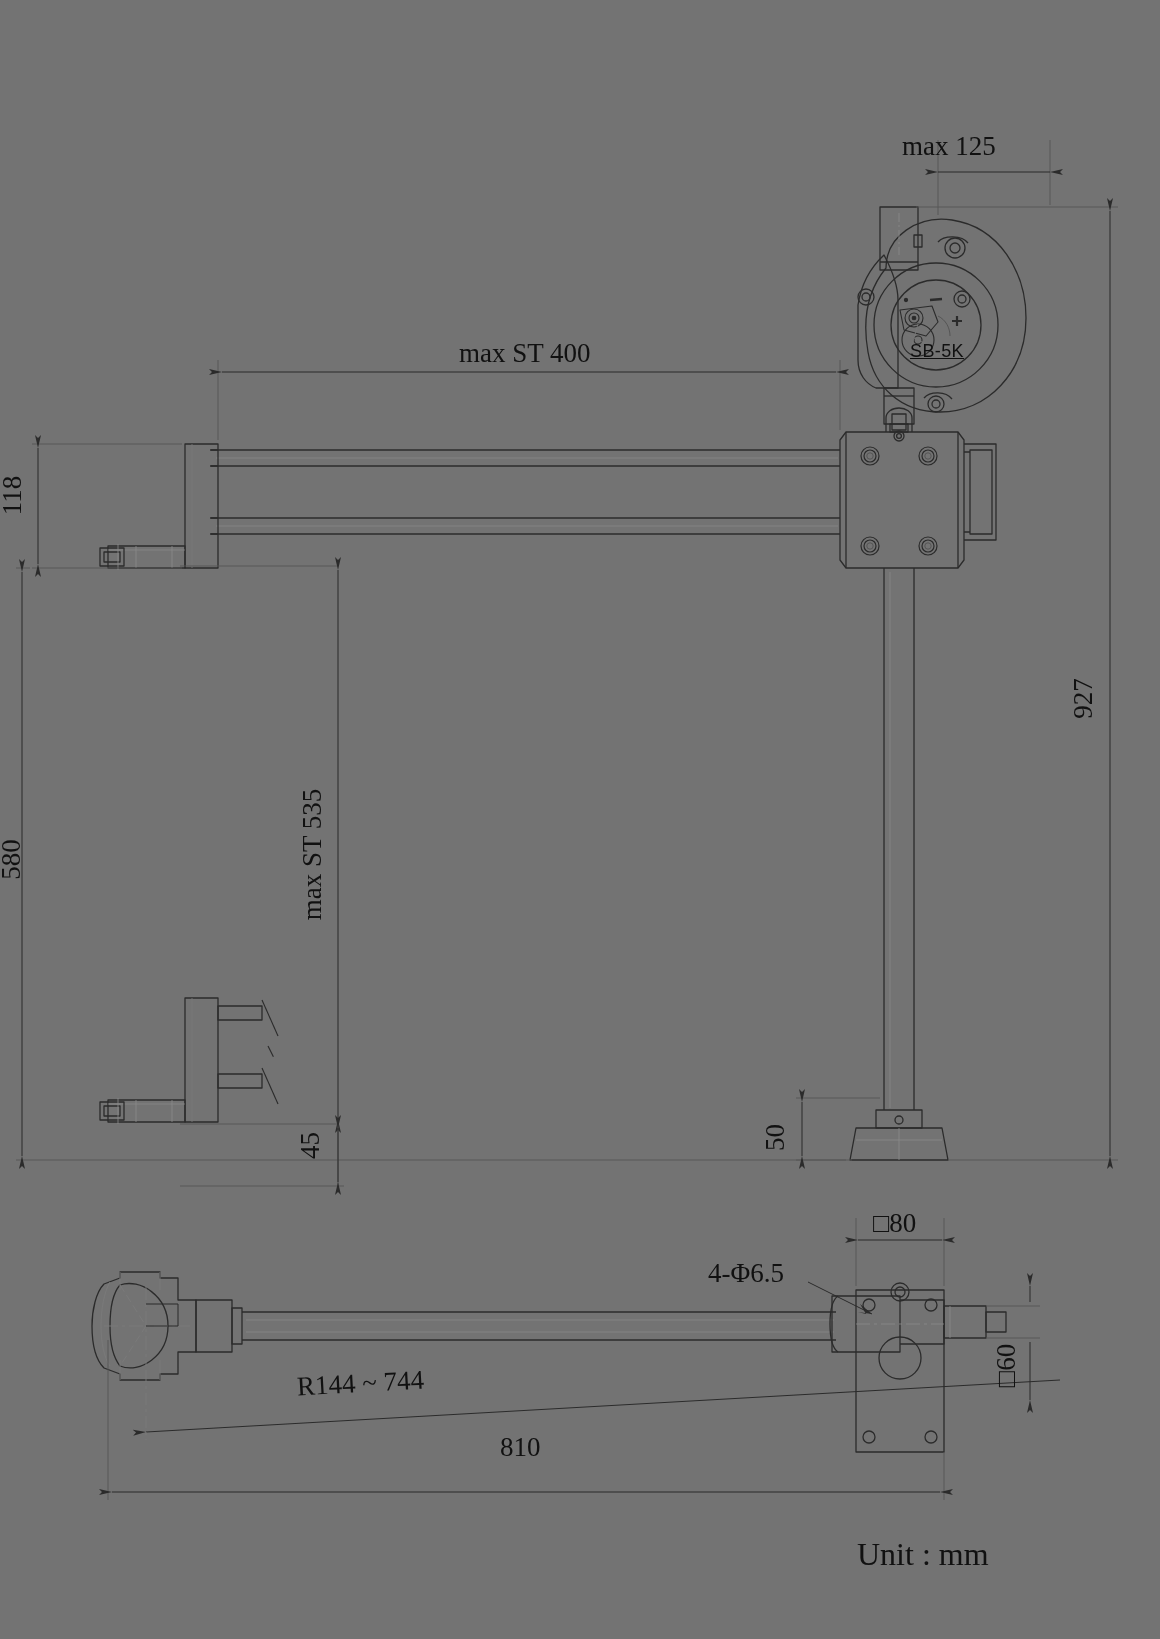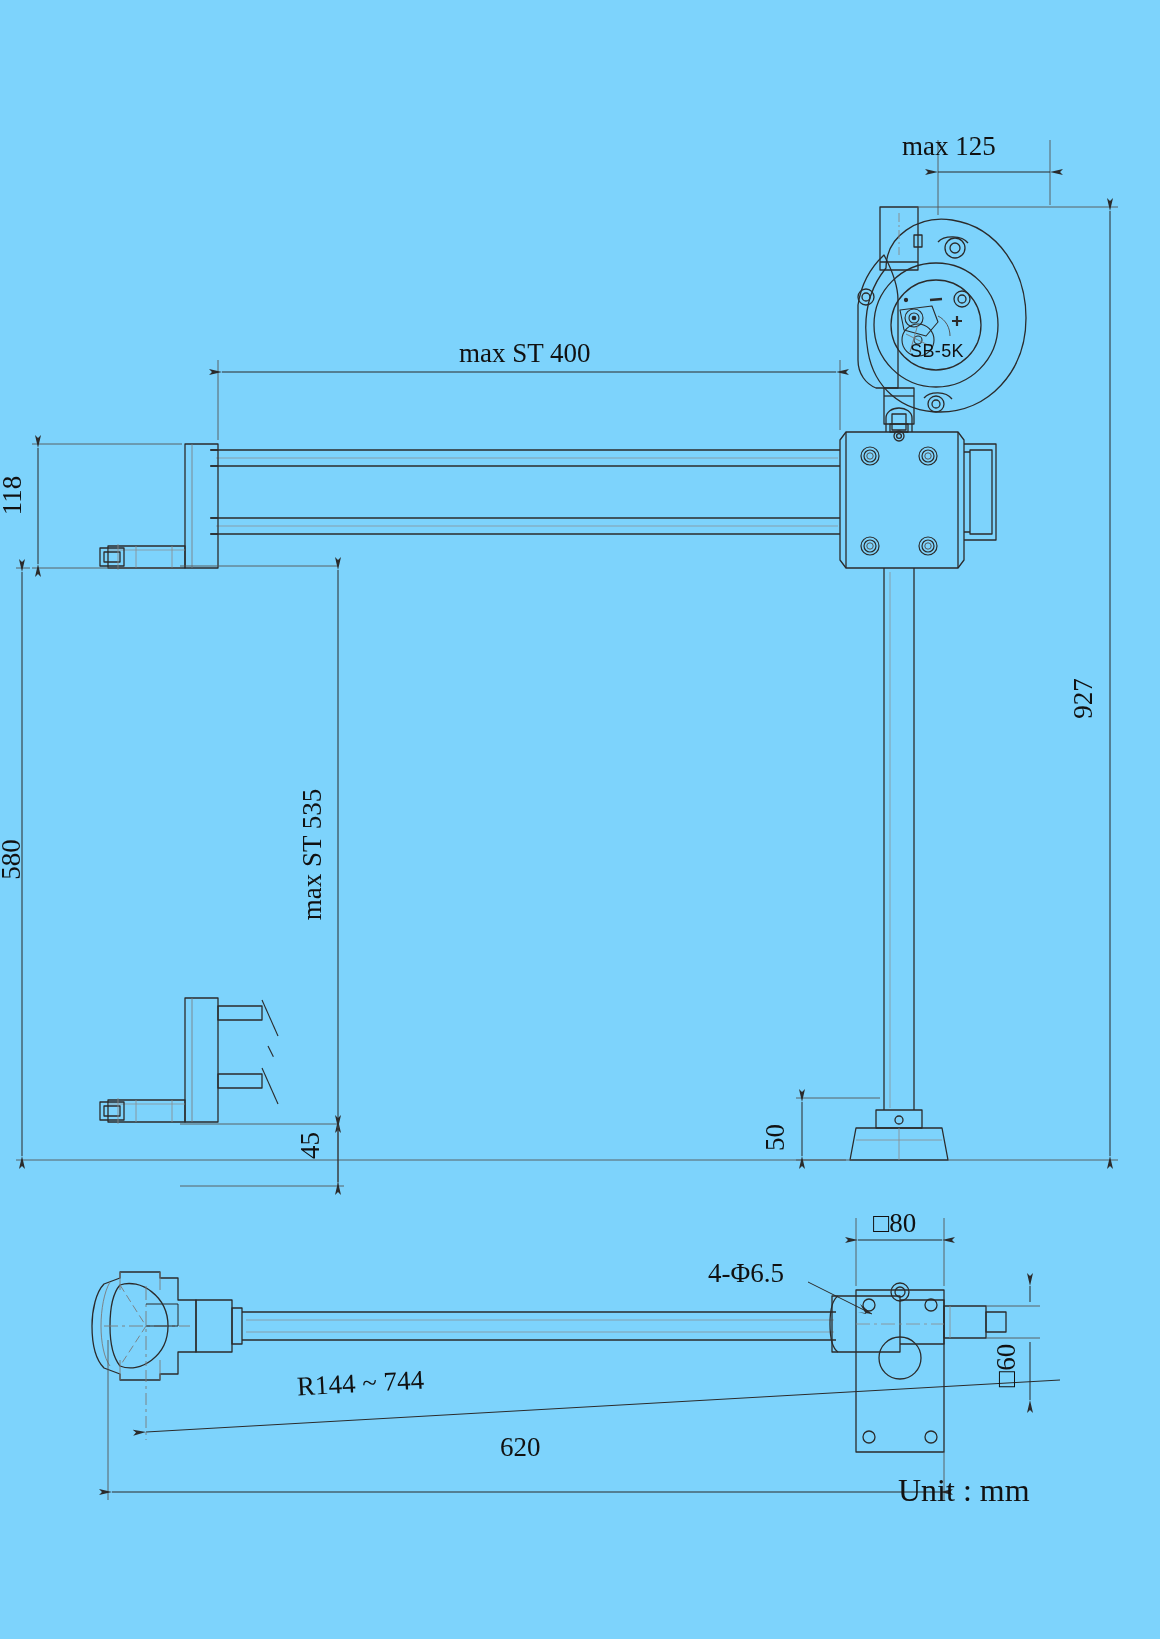--- a/index.html
+++ b/index.html
@@ -1,17 +1,17 @@
 <!DOCTYPE html>
 <html><head>
 <meta charset="utf-8">
 <style>
   html,body{margin:0;padding:0;background:#ffffff;}
   body{width:1160px;height:1639px;font-family:"Liberation Serif",serif;color:#1a1a1a;}
-  #sheet{position:relative;width:1160px;height:1639px;overflow:hidden;background:#7dd3fc;}
+  #sheet{position:relative;width:1160px;height:1639px;overflow:hidden;background:#737373;}
   #sheet svg{position:absolute;left:0;top:0;}
   .dimtext{position:absolute;font-family:"Liberation Serif",serif;color:#111;white-space:nowrap;}
   .rot{transform-origin:50% 50%;}
 </style>
 </head>
 <body>
 
 <div id="sheet">
 
   <svg width="1160" height="1639" viewBox="0 0 1160 1639">
@@ -303,19 +303,19 @@
   <div class="dimtext rot" style="left:762px;top:1122px;font-size:27px;transform:rotate(-90deg);">50</div>
 
   <div class="dimtext" style="left:873px;top:1208px;font-size:27px;">□80</div>
 
   <div class="dimtext" style="left:708px;top:1258px;font-size:27px;">4-Φ6.5</div>
 
   <div class="dimtext rot" style="left:985px;top:1350px;font-size:27px;transform:rotate(-90deg);">□60</div>
 
   <div class="dimtext rot" style="left:297px;top:1368px;font-size:27px;transform:rotate(-3.2deg);">R144 ~ 744</div>
 
-  <div class="dimtext" style="left:500px;top:1432px;font-size:27px;">620</div>
-
-  <div class="dimtext" style="left:910px;top:341px;font-size:18px;font-family:'Liberation Sans',sans-serif;letter-spacing:0.4px;">SB-5K</div>
-
-  <div class="dimtext" style="left:857px;top:1472px;font-size:32px;margin-left:41px;">Unit : mm</div>
+  <div class="dimtext" style="left:500px;top:1432px;font-size:27px;">810</div>
+
+  <div class="dimtext" style="left:910px;top:341px;font-size:18px;font-family:'Liberation Sans',sans-serif;letter-spacing:0.4px;text-decoration:underline;">SB-5K</div>
+
+  <div class="dimtext" style="left:857px;top:1536px;font-size:32px;">Unit : mm</div>
 
 </div>
 
 </body></html>

